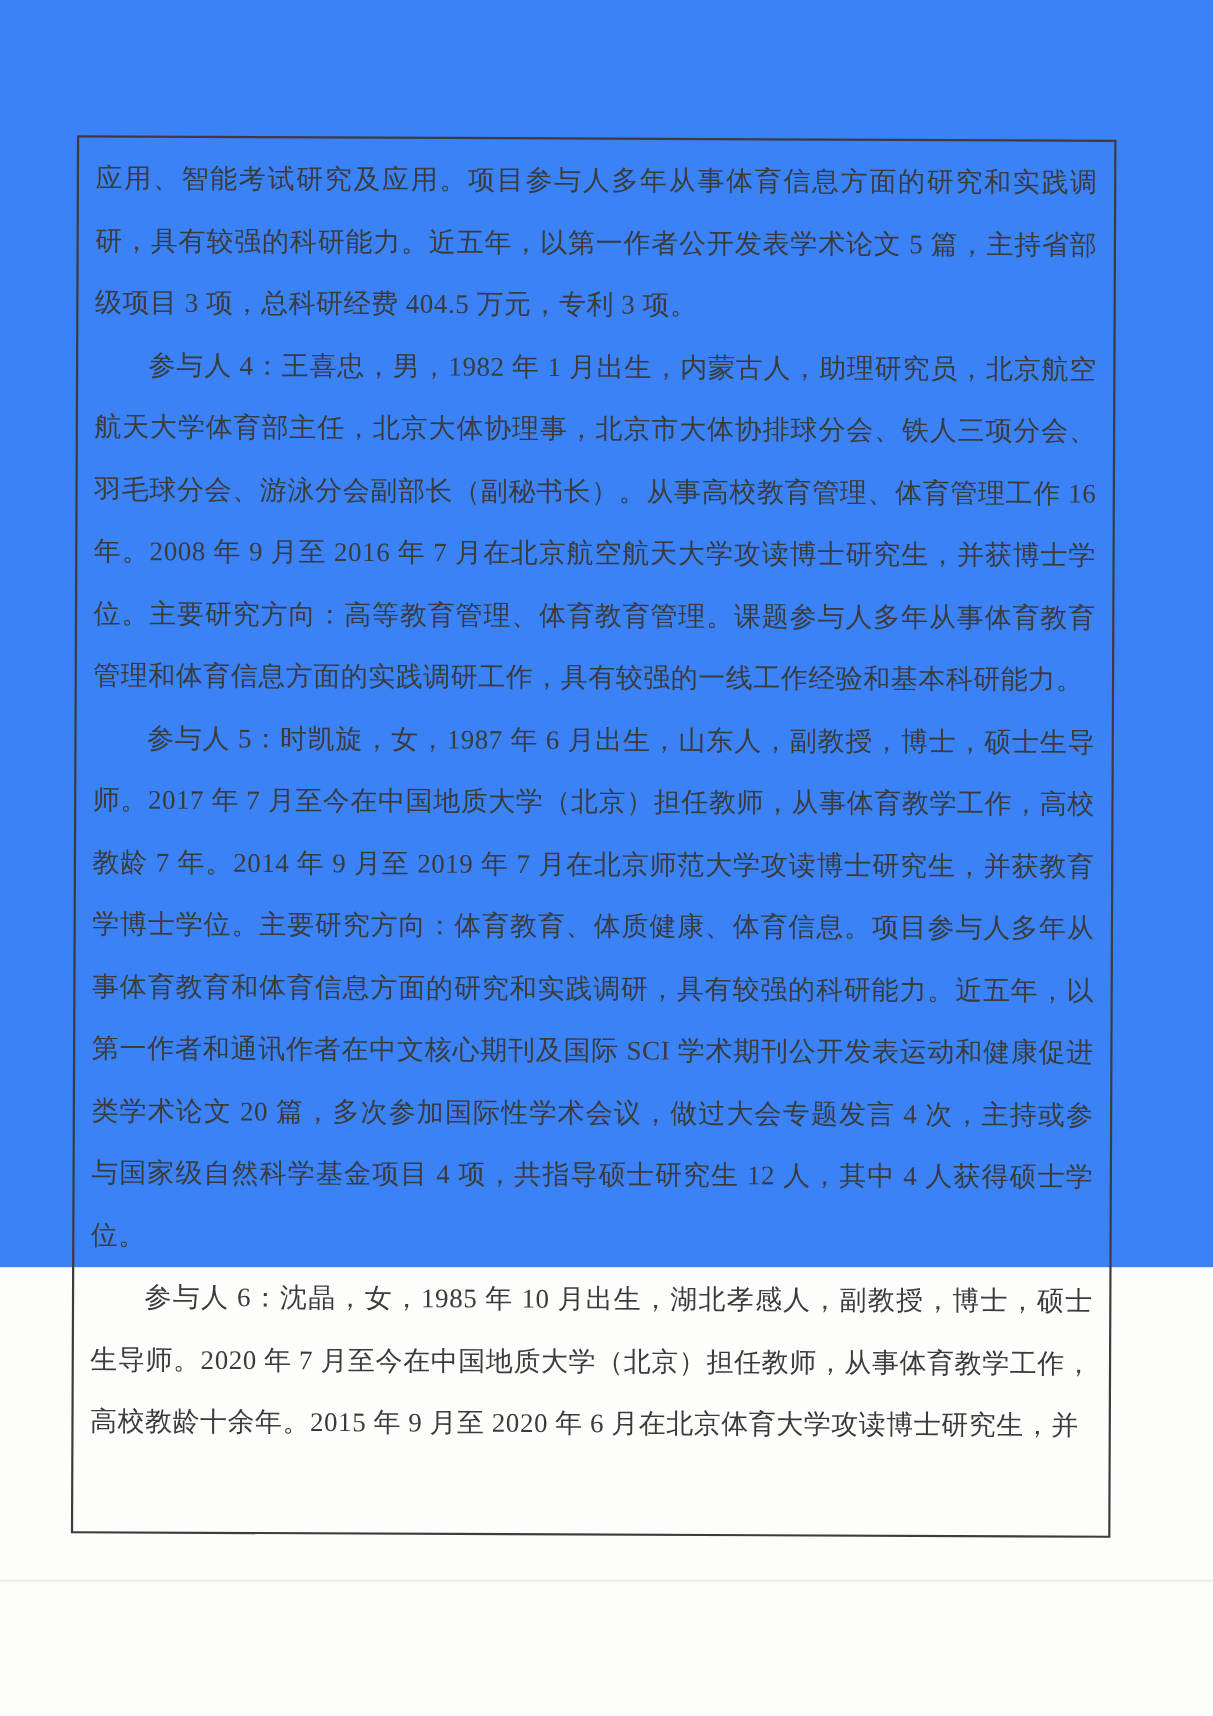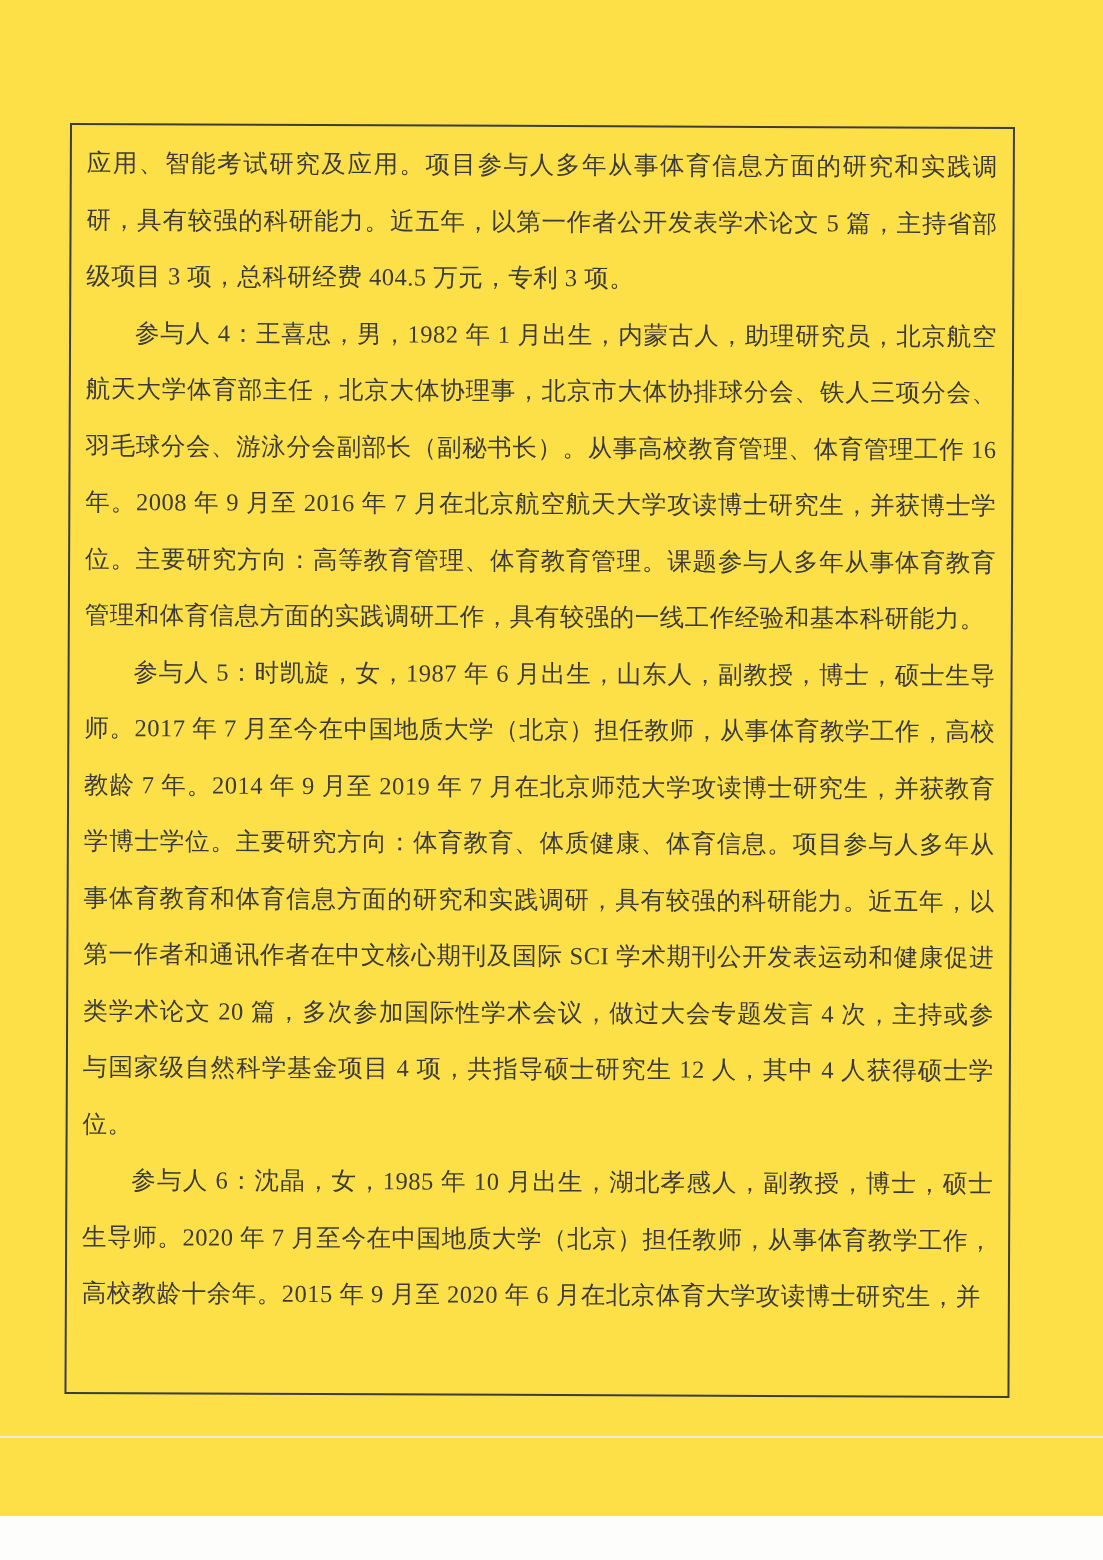--- a/index.html
+++ b/index.html
@@ -11,22 +11,22 @@
     height: 1560px;
     position: relative;
     background: #fdfdfc;
     overflow: hidden;
     font-family: "Liberation Serif", "DejaVu Serif", serif;
   }
   .scan-page {
     position: absolute;
     left: 0; top: 0;
     width: 1103px;
-    height: 1516px;
-    background: #fde047;
+    height: 1152px;
+    background: #3b82f6;
   }
   .content-box {
     position: absolute;
     left: 70px;
     top: 125px;
     width: 945px;
     height: 1271px;
     box-sizing: border-box;
     border: 2px solid #3c3c3c;
     padding: 10px 15px 0 15px;

